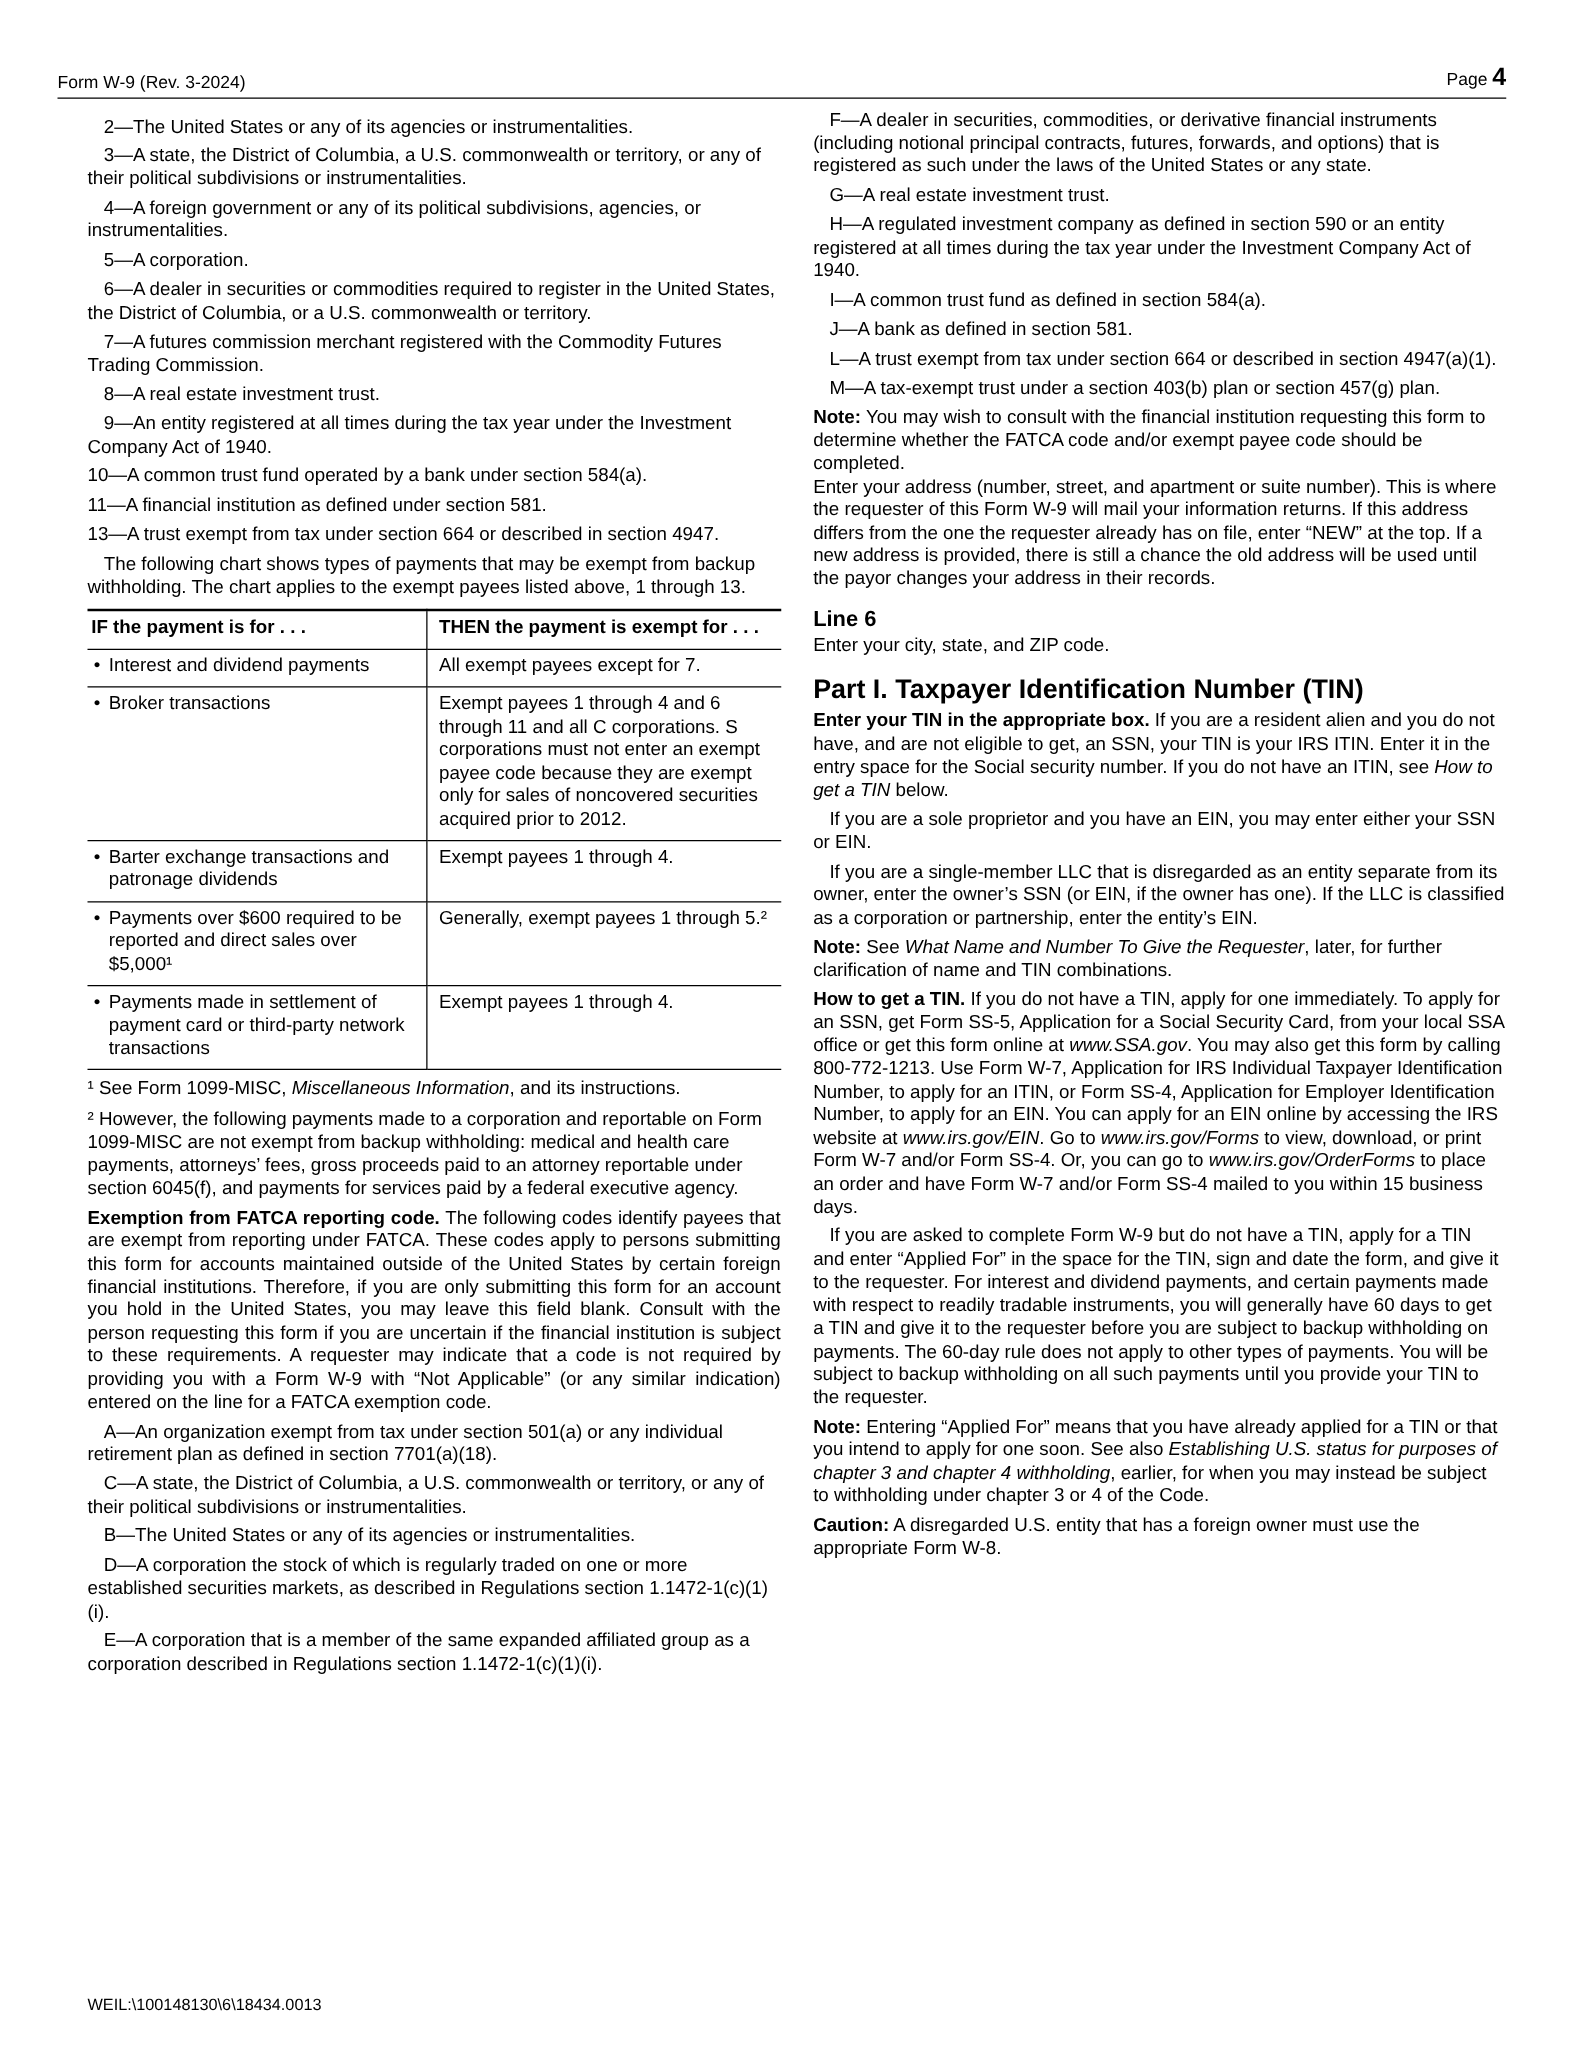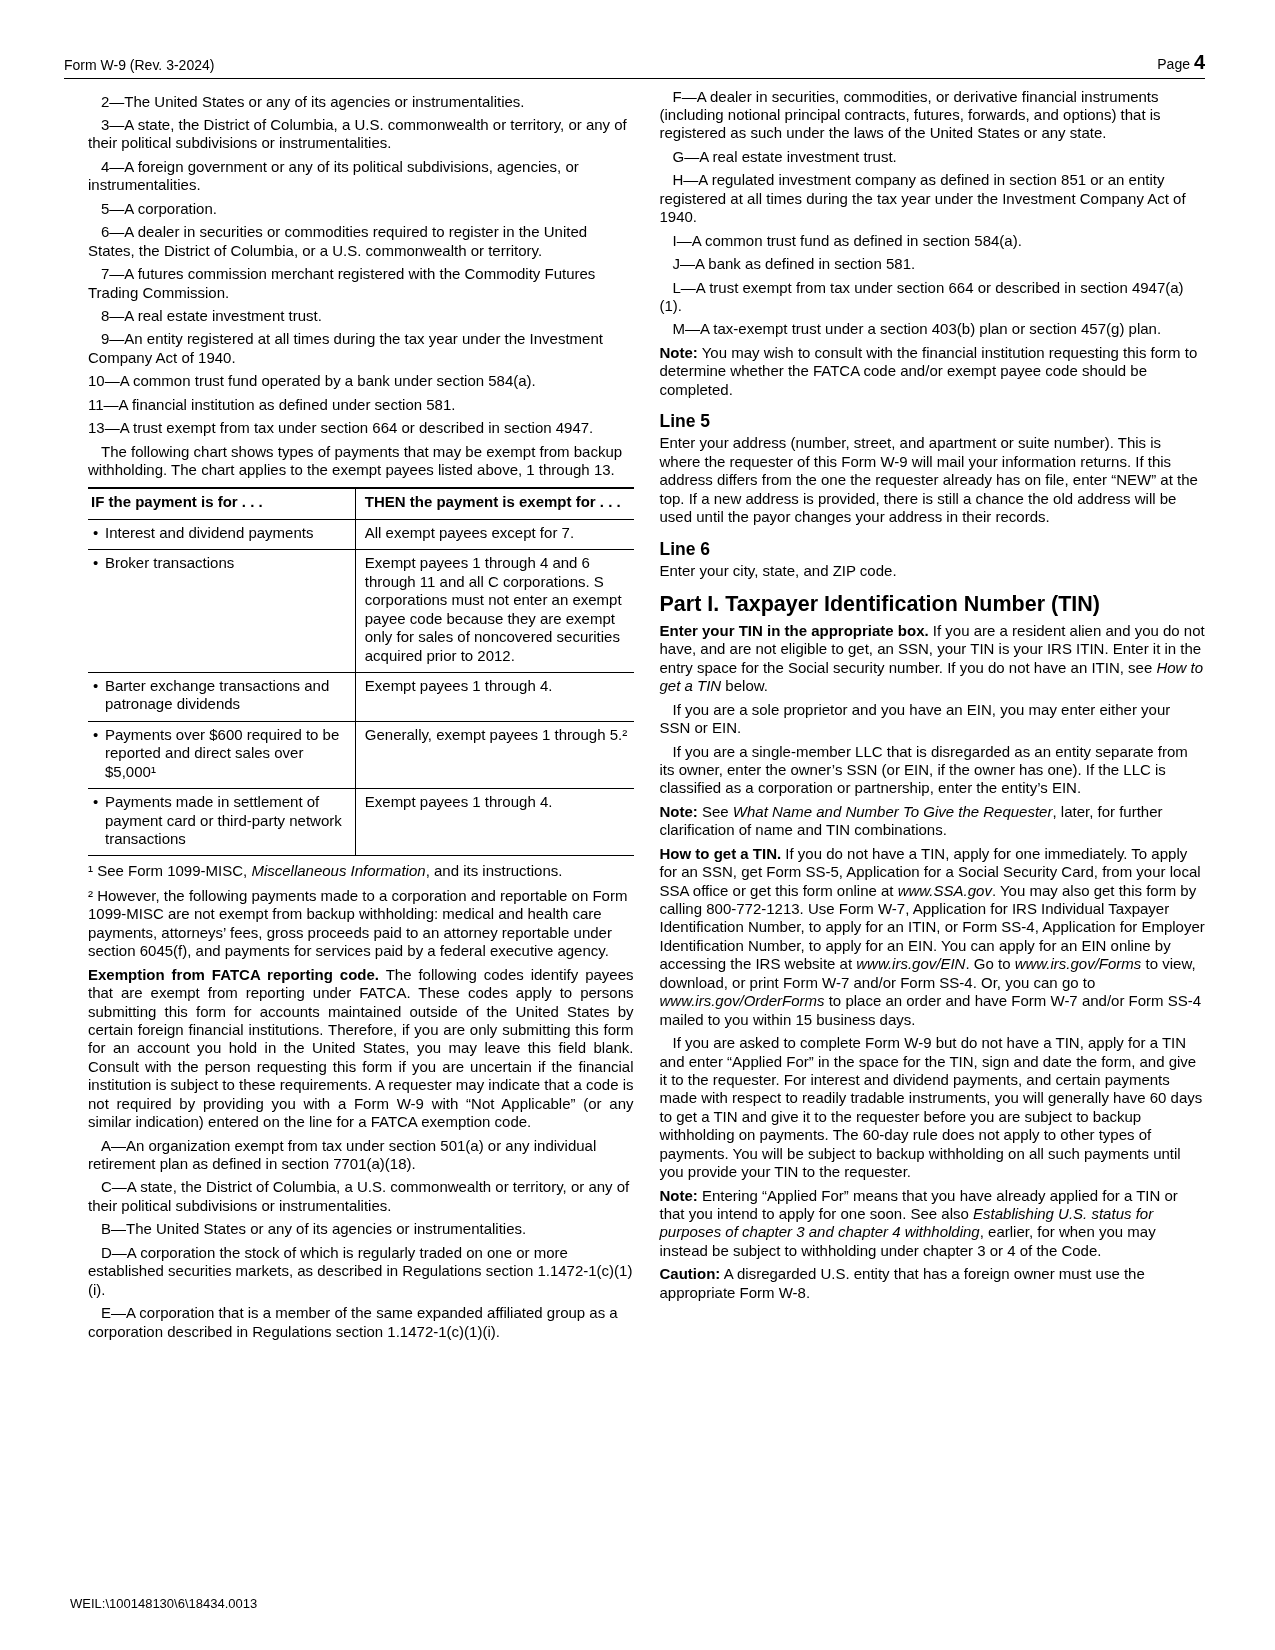--- a/index.html
+++ b/index.html
@@ -2,21 +2,21 @@
 <html><head>
 <meta charset="utf-8">
 <style>
   * { box-sizing: border-box; }
   html, body { margin: 0; padding: 0; background: #ffffff; }
   .page {
     width: 1275px; height: 1650px; margin: 0 auto; background: #fff;
     position: relative; color: #000;
     font-family: "Liberation Sans", sans-serif;
     font-size: 15px; line-height: 1.23;
-    padding: 50px 70px 0 64px; overflow: hidden;
+    padding: 50px 70px 0 46px; overflow: hidden;
   }
   .hdr {
     display: flex; justify-content: space-between; align-items: flex-end;
     border-bottom: 1.5px solid #000; padding-bottom: 3px; font-size: 14px;
   }
   .hdr .pgnum { font-size: 20px; font-weight: bold; }
   .cols { display: flex; gap: 26px; margin-top: 9px; margin-left: 24px; }
   .col { flex: 1 1 0; min-width: 0; }
   p { margin: 0; }
   .p { margin-top: 5px; text-indent: 13px; }
@@ -115,29 +115,28 @@
       <p class="p">A—An organization exempt from tax under section 501(a) or any individual retirement plan as defined in section 7701(a)(18).</p>
       <p class="p">C—A state, the District of Columbia, a U.S. commonwealth or territory, or any of their political subdivisions or instrumentalities.</p>
       <p class="p">B—The United States or any of its agencies or instrumentalities.</p>
       <p class="p">D—A corporation the stock of which is regularly traded on one or more established securities markets, as described in Regulations section 1.1472-1(c)(1)(i).</p>
       <p class="p">E—A corporation that is a member of the same expanded affiliated group as a corporation described in Regulations section 1.1472-1(c)(1)(i).</p>
     </div>
 
     <div class="col">
       <p class="p" style="margin-top:0">F—A dealer in securities, commodities, or derivative financial instruments (including notional principal contracts, futures, forwards, and options) that is registered as such under the laws of the United States or any state.</p>
       <p class="p">G—A real estate investment trust.</p>
-      <p class="p">H—A regulated investment company as defined in section 851 or an entity registered at all times during the tax year under the Investment Company Act of 1940.</p>
+      <p class="p">H—A regulated investment company as defined in section 590 or an entity registered at all times during the tax year under the Investment Company Act of 1940.</p>
       <p class="p">I—A common trust fund as defined in section 584(a).</p>
       <p class="p">J—A bank as defined in section 581.</p>
       <p class="p">L—A trust exempt from tax under section 664 or described in section 4947(a)(1).</p>
       <p class="p">M—A tax-exempt trust under a section 403(b) plan or section 457(g) plan.</p>
 
       <p class="p flush"><span class="b">Note:</span><span> You may wish to consult with the financial institution requesting this form to determine whether the FATCA code and/or exempt payee code should be completed.</span></p>
 
-      <h3 class="line">Line 5</h3>
       <p class="flush">Enter your address (number, street, and apartment or suite number). This is where the requester of this Form W-9 will mail your information returns. If this address differs from the one the requester already has on file, enter “NEW” at the top. If a new address is provided, there is still a chance the old address will be used until the payor changes your address in their records.</p>
 
       <h3 class="line">Line 6</h3>
       <p class="flush">Enter your city, state, and ZIP code.</p>
 
       <h2 class="part">Part I. Taxpayer Identification Number (TIN)</h2>
 
       <p class="flush"><span class="b">Enter your TIN in the appropriate box.</span><span> If you are a resident alien and you do not have, and are not eligible to get, an SSN, your TIN is your IRS ITIN. Enter it in the entry space for the Social security number. If you do not have an ITIN, see </span><span class="i">How to get a TIN</span><span> below.</span></p>
       <p class="p">If you are a sole proprietor and you have an EIN, you may enter either your SSN or EIN.</p>
       <p class="p">If you are a single-member LLC that is disregarded as an entity separate from its owner, enter the owner’s SSN (or EIN, if the owner has one). If the LLC is classified as a corporation or partnership, enter the entity’s EIN.</p>

